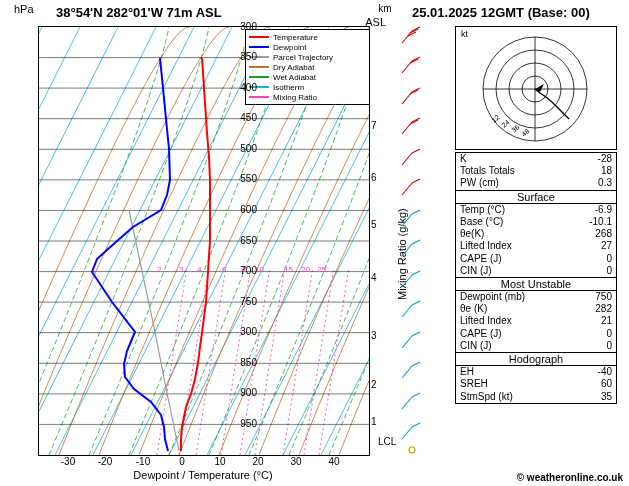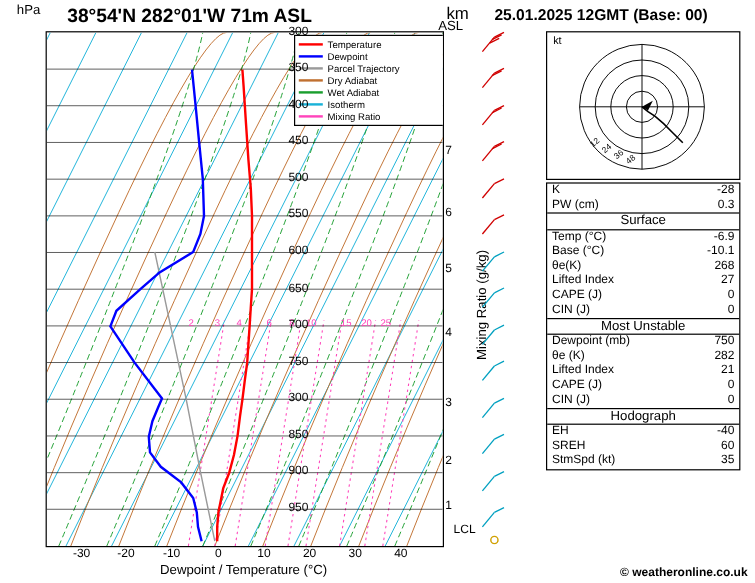--- a/index.html
+++ b/index.html
@@ -1,21 +1,21 @@
 <!DOCTYPE html>
 <html><head>
 <meta charset="utf-8">
 <style>
   html,body{margin:0;padding:0;}
   body{width:629px;height:486px;background:#ffffff;font-family:"Liberation Sans",sans-serif;overflow:hidden;position:relative;}
   .abs{position:absolute;}
   
   #hpa-label{left:14px;top:3px;font-size:11px;color:#000;}
-  #station-title{left:56px;top:5px;font-size:16px;font-weight:bold;color:#000;}
-  #km-label{left:372px;top:3px;font-size:14px;color:#000;width:26px;}
+  #station-title{left:56px;top:5px;font-size:13px;font-weight:bold;color:#000;}
+  #km-label{left:372px;top:3px;font-size:10px;color:#000;text-align:center;width:26px;}
   #asl-label{left:360px;top:16px;font-size:11px;color:#000;text-align:right;width:26px;}
   #date-title{left:412px;top:5px;font-size:13px;font-weight:bold;color:#000;}
   
   #chart-frame{left:38px;top:26px;width:330px;height:428px;border:1px solid #000;background:#fff;overflow:hidden;}
   .ytick{position:absolute;right:372px;font-size:10px;color:#000;text-align:right;width:30px;}
   .xtick{position:absolute;font-size:10px;color:#000;text-align:center;width:30px;}
   #xaxis-label{left:38px;top:469px;width:330px;text-align:center;font-size:11px;color:#000;}
   
   #legend{left:244px;top:28px;width:122px;border:1px solid #000;background:#fff;padding:2px 3px;}
   .leg-row{height:10px;display:flex;align-items:center;margin:0;}
@@ -274,20 +274,24 @@
   </svg>
 </div>
 <div class="abs" id="hodo-kt">kt</div>
 
 <div class="tbl" style="top:152px;">
   <div class="trow">
     <span class="lab">K</span>
     <span class="val">-28</span>
   </div>
   <div class="trow">
+    <span class="lab">Totals Totals</span>
+    <span class="val">18</span>
+  </div>
+  <div class="trow">
     <span class="lab">PW (cm)</span>
     <span class="val">0.3</span>
   </div>
   <div class="thead">Surface</div>
   <div class="trow">
     <span class="lab">Temp (°C)</span>
     <span class="val">-6.9</span>
   </div>
   <div class="trow">
     <span class="lab">Base (°C)</span>

